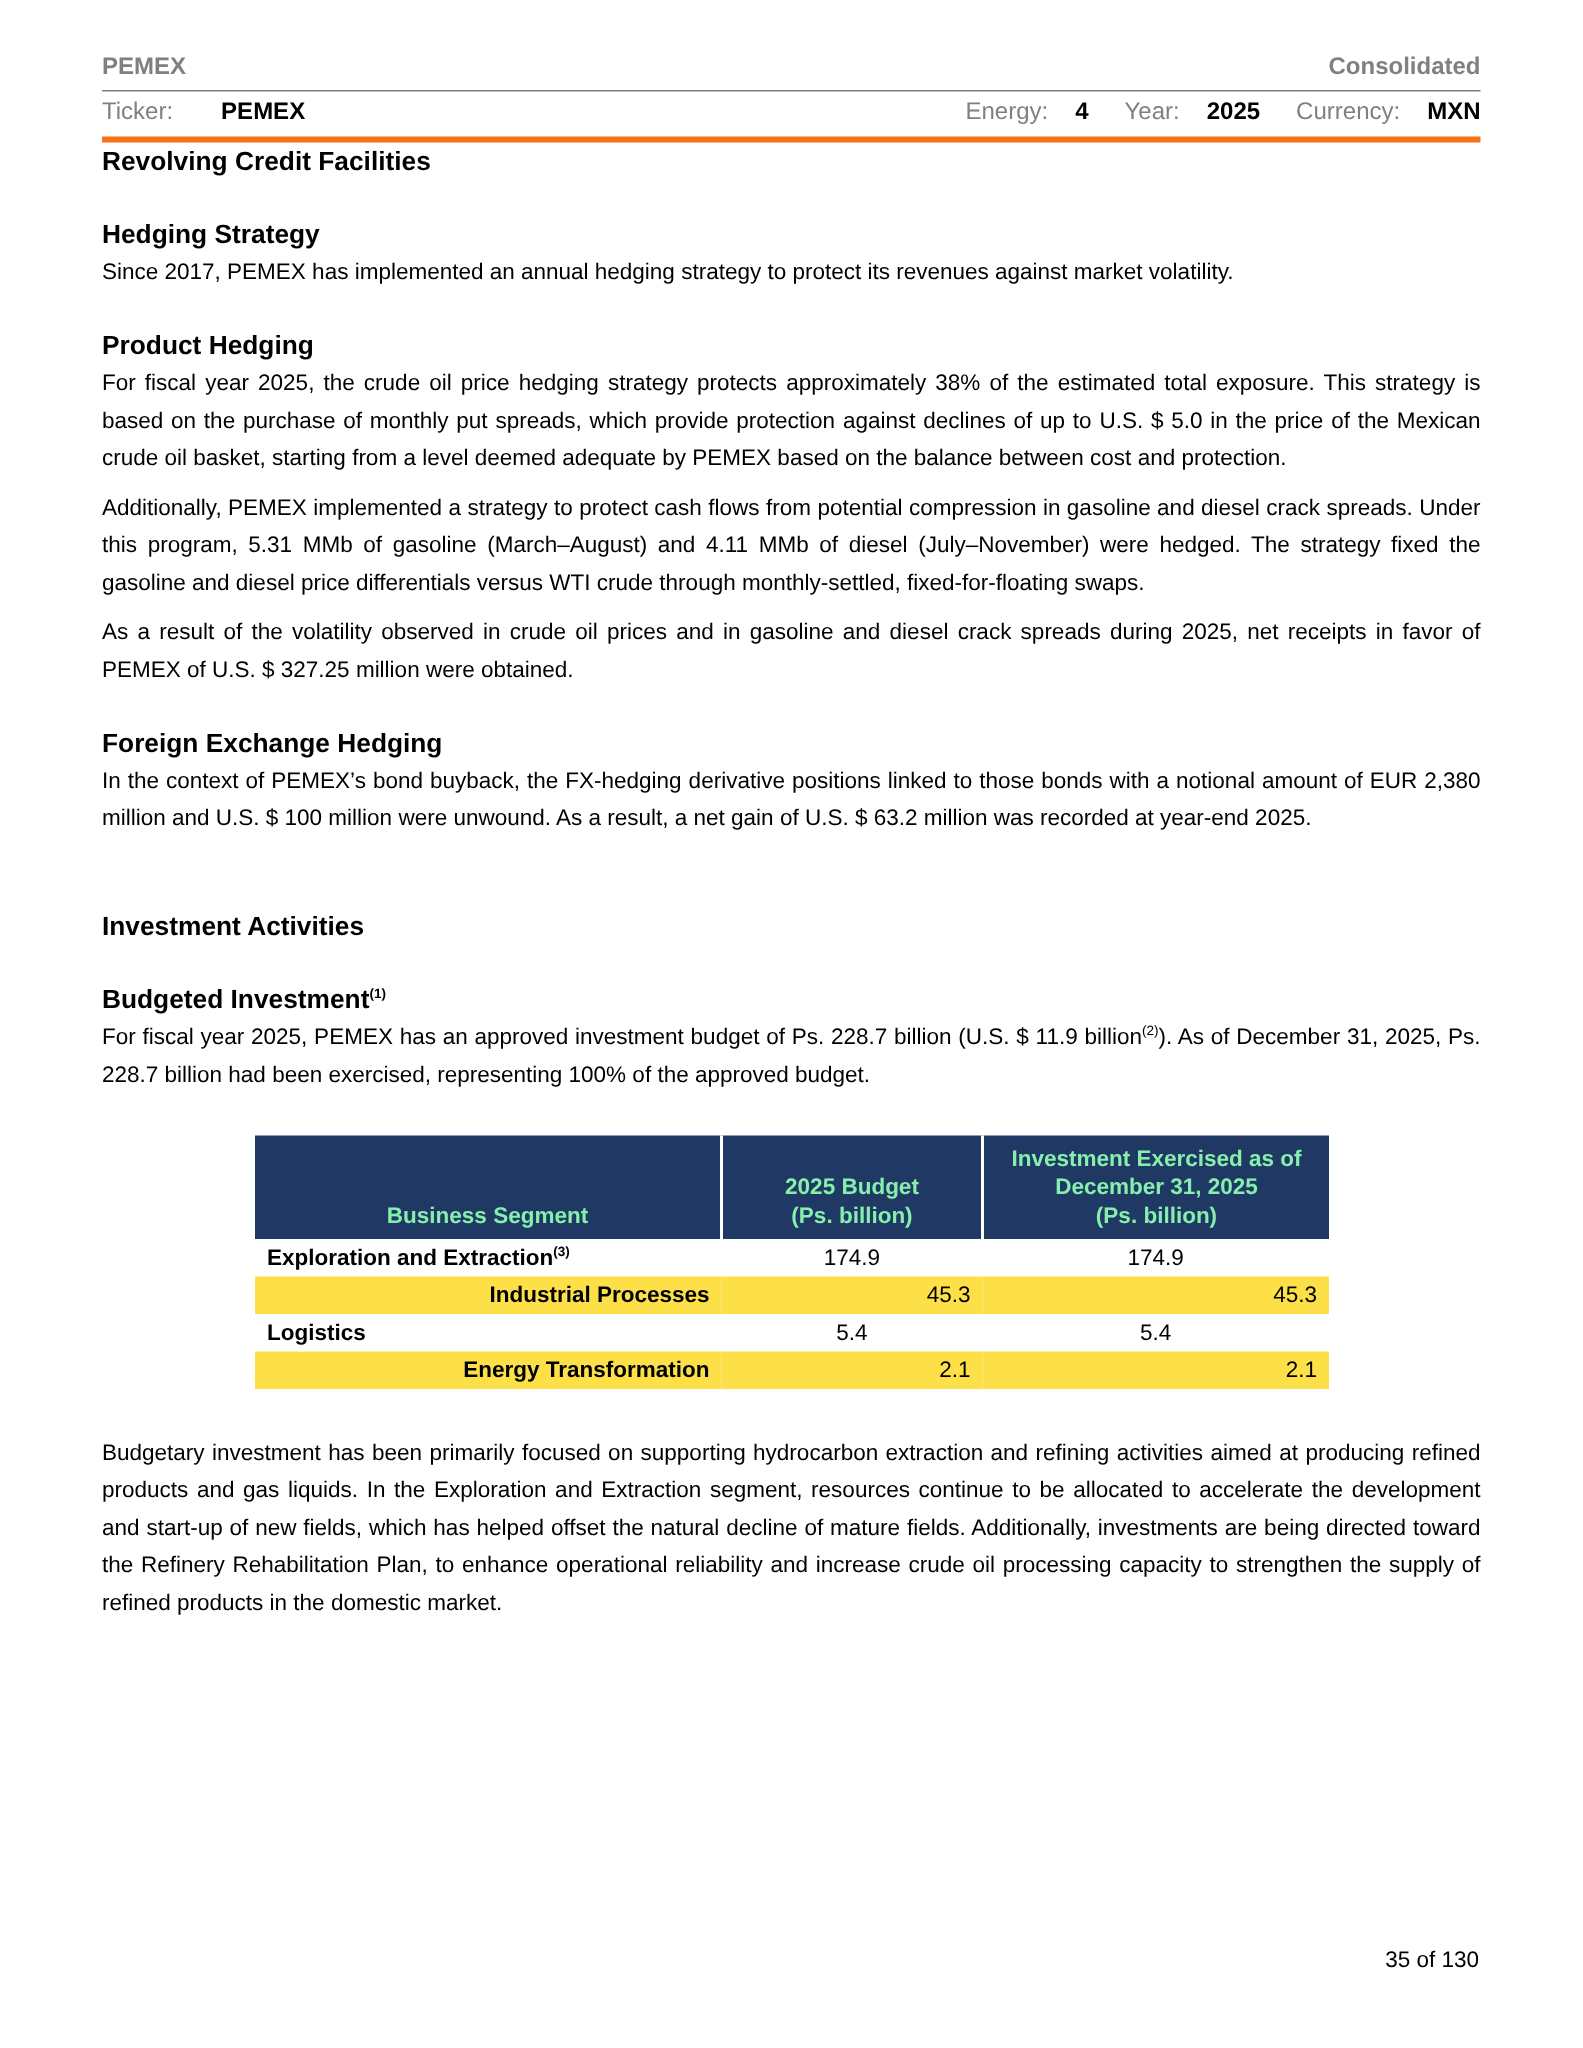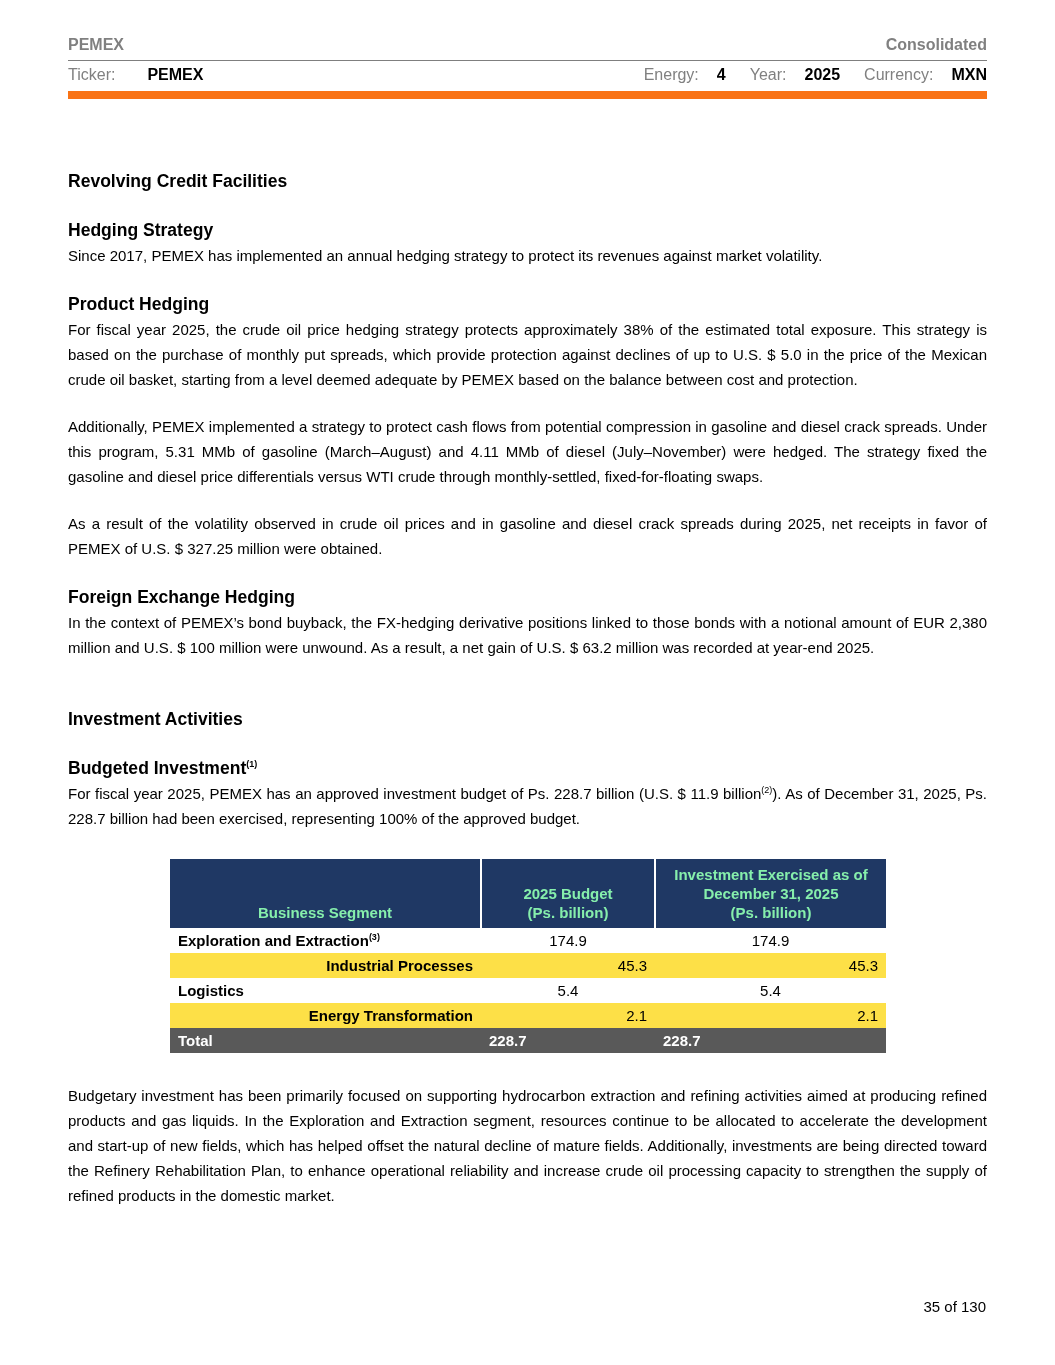--- a/index.html
+++ b/index.html
@@ -28,45 +28,45 @@
     font-size: 16px;
     color: #808080;
     padding-bottom: 6px;
     border-bottom: 1px solid #7f7f7f;
   }
   .hdr-row2 {
     display: flex;
     justify-content: space-between;
     align-items: baseline;
     padding: 5px 0 7px 0;
-    border-bottom: 8px solid #f97316;
+    border-bottom: 4px solid #f97316;
     font-size: 16px;
   }
   .hdr-left, .hdr-right { display: flex; align-items: baseline; }
   .hdr-label { color: #808080; }
   .hdr-value { color: #000000; font-weight: bold; }
   .hdr-left .hdr-value { margin-left: 32px; }
   .hdr-right .hdr-label { margin-left: 24px; }
   .hdr-right .hdr-value { margin-left: 18px; }
   .hdr-right .hdr-label:first-child { margin-left: 0; }
   
-  .content { padding-top: 70px; }
+  .content { }
   .section-heading {
     font-weight: bold;
     margin: 24px 0 0 0;
     line-height: 25px;
   }
   .section-heading.first { margin-top: 0; }
   .section-heading.standalone { margin-top: 47px; }
   p.body-text {
     margin: 0;
     line-height: 25px;
     text-align: justify;
   }
-  p.body-text + p.body-text { margin-top: 22px; }
+  p.body-text + p.body-text { margin-top: 8px; }
   .sup {
     font-size: 9px;
     vertical-align: super;
     line-height: 0;
   }
   
   table.inv-table {
     border-collapse: collapse;
     margin: 28px 0 0 102px;
     width: 716px;
@@ -189,25 +189,20 @@
         <tr>
           <td class="seg">Logistics</td>
           <td class="num">5.4</td>
           <td class="num">5.4</td>
         </tr>
         <tr class="row-alt">
           <td class="seg">Energy Transformation</td>
           <td class="num">2.1</td>
           <td class="num">2.1</td>
         </tr>
-        <tr class="total-row">
-          <td class="seg">Total</td>
-          <td class="num">228.7</td>
-          <td class="num">228.7</td>
-        </tr>
       </tbody>
     </table>
 
     <p class="body-text" style="margin-top: 30px;">Budgetary investment has been primarily focused on supporting hydrocarbon extraction and refining activities aimed at producing refined products and gas liquids. In the Exploration and Extraction segment, resources continue to be allocated to accelerate the development and start-up of new fields, which has helped offset the natural decline of mature fields. Additionally, investments are being directed toward the Refinery Rehabilitation Plan, to enhance operational reliability and increase crude oil processing capacity to strengthen the supply of refined products in the domestic market.</p>
 
   </div>
 
   <div class="footer">35 of 130</div>
 
 </div>

